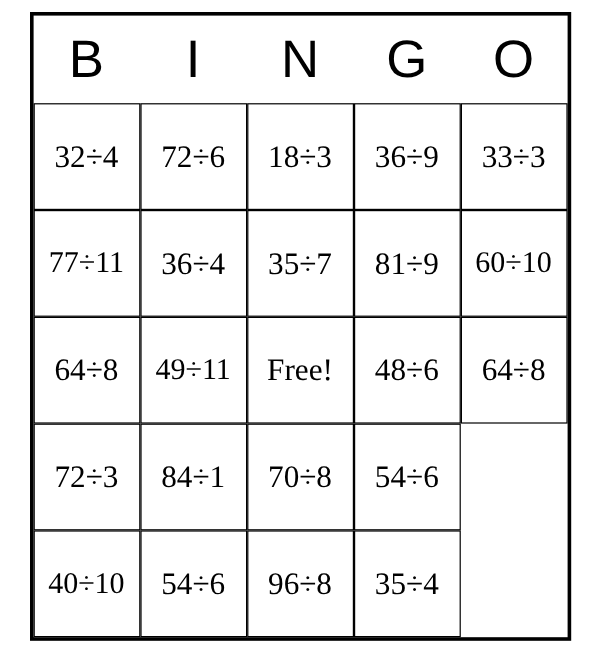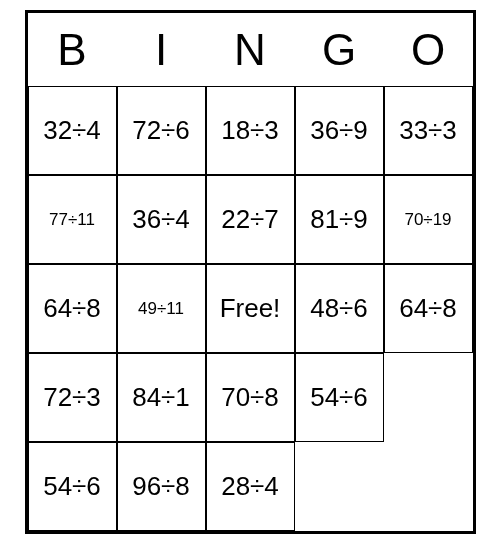--- a/index.html
+++ b/index.html
@@ -31,37 +31,38 @@
       display: flex;
       justify-content: center;
       align-items: center;
       font-size: 44px;
       font-weight: 400;
       color: #000;
     }
     .grid {
       display: flex;
       flex-direction: column;
+      font-family: Liberation Serif, serif;
     }
     .row {
       display: flex;
     }
     .cell {
       width: 89px;
       height: 89px;
       border: 1.5px solid #000;
       display: flex;
       justify-content: center;
       align-items: center;
       font-size: 26px;
       color: #000;
       text-align: center;
     }
     .cell.small {
-      font-size: 17px;
+      font-size: 25px;
     }
   </style>
 </head>
 <body>
 
 <div class="bingo-card">
   <div class="header-row">
     <div class="header-cell">B</div>
     <div class="header-cell">I</div>
     <div class="header-cell">N</div>
@@ -72,36 +73,37 @@
     <div class="row">
       <div class="cell">32÷4</div>
       <div class="cell">72÷6</div>
       <div class="cell">18÷3</div>
       <div class="cell">36÷9</div>
       <div class="cell">33÷3</div>
     </div>
     <div class="row">
       <div class="cell small">77÷11</div>
       <div class="cell">36÷4</div>
-      <div class="cell">22÷7</div>
+      <div class="cell">35÷7</div>
       <div class="cell">81÷9</div>
-      <div class="cell small">70÷19</div>
+      <div class="cell small">60÷10</div>
     </div>
     <div class="row">
       <div class="cell">64÷8</div>
       <div class="cell small">49÷11</div>
       <div class="cell">Free!</div>
       <div class="cell">48÷6</div>
       <div class="cell">64÷8</div>
     </div>
     <div class="row">
       <div class="cell">72÷3</div>
       <div class="cell">84÷1</div>
       <div class="cell">70÷8</div>
       <div class="cell">54÷6</div>
     </div>
     <div class="row">
+      <div class="cell small">40÷10</div>
       <div class="cell">54÷6</div>
       <div class="cell">96÷8</div>
-      <div class="cell">28÷4</div>
+      <div class="cell">35÷4</div>
     </div>
   </div>
 </div>
 
 </body></html>

